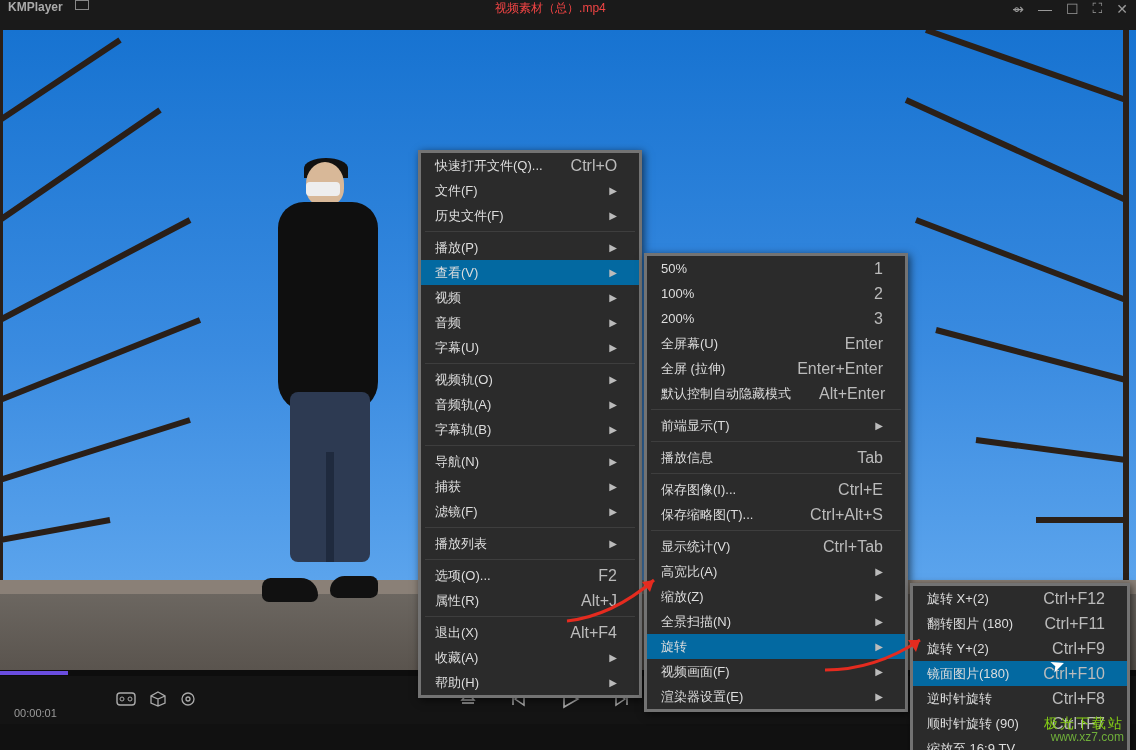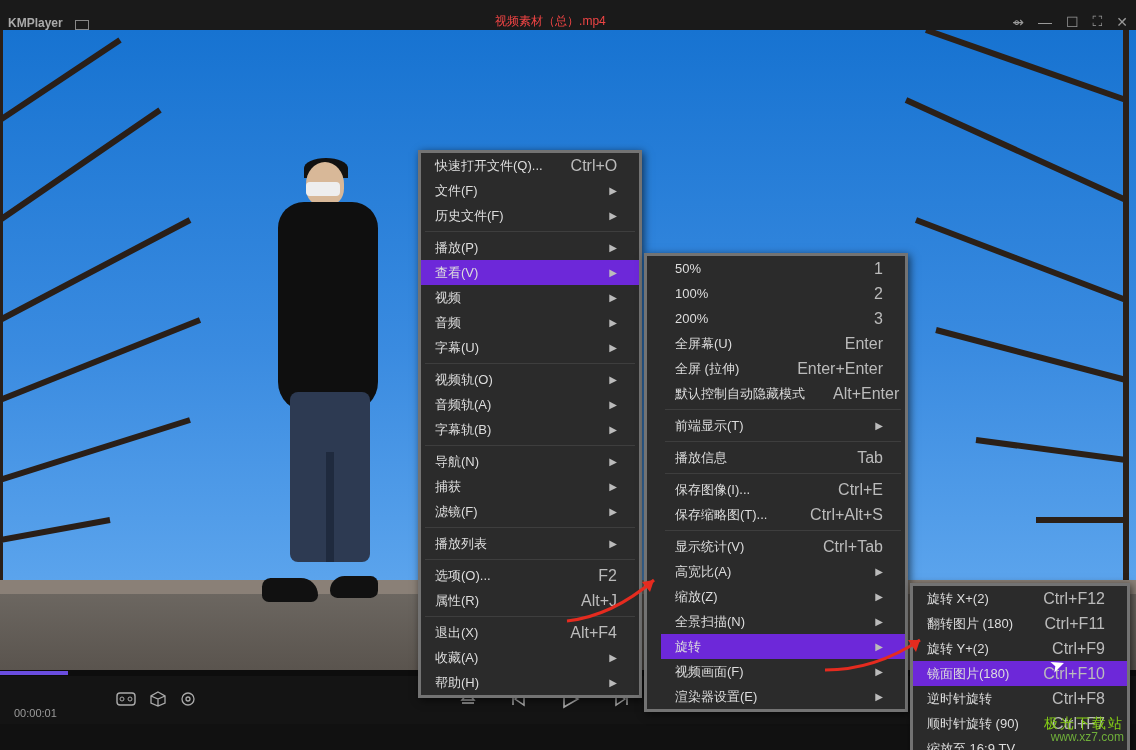--- a/index.html
+++ b/index.html
@@ -1,18 +1,18 @@
 <!DOCTYPE html>
 <html><head>
 <meta charset="utf-8">
 <style>
 * { margin:0; padding:0; box-sizing:border-box; font-family:"Microsoft YaHei",Arial,sans-serif; }
 body { background:#fff; width:1136px; height:750px; overflow:hidden; position:relative; }
 .app { width:1136px; height:750px; background:#141414; position:relative; }
-.titlebar { height:30px; display:flex; align-items:flex-end; padding:0 8px; background:#1a1a1a; color:#999; font-size:12px; }
+.titlebar { height:30px; display:flex; align-items:flex-start; padding:0 8px; background:#1a1a1a; color:#999; font-size:12px; }
 .titlebar .app-name { font-weight:bold; margin-right:8px; color:#aaa;}
 .titlebar .window-icon { width:14px; height:10px; border:1px solid #888; margin-left:4px; }
 .titlebar .title { flex:1; text-align:center; color:#ef4444; }
 .titlebar .win-controls { display:flex; gap:14px; align-items:center; }
 .titlebar .win-controls span { color:#999; cursor:pointer; font-size:14px; }
 .video-area { width:100%; height:640px; background:#000; position:relative; overflow:hidden; display:flex; align-items:center; justify-content:center;}
 .sky { position:absolute; inset:0; background:linear-gradient(180deg,#1773d1 0%,#3a8be0 50%,#5aa3ec 85%,#6cb0f0 100%); }
 .wall { position:absolute; left:0; right:0; bottom:0; height:90px; background:linear-gradient(#6f6a64,#5a544e); }
 .wall::before{content:"";position:absolute;top:0;left:0;right:0;height:14px;background:#8a8077;}
 .person { position:absolute; left:260px; bottom:78px; width:130px; height:430px; }
@@ -30,27 +30,27 @@
 .progress .played{ position:absolute; left:0; top:1px; height:4px; width:6%; background:#6a4de0;}
 .controls { height:48px; display:flex; align-items:center; padding:0 14px; color:#9a9a9a; font-size:11px; }
 .controls .time{ width:102px;margin-top:26px;}
 .controls .left-icons{display:flex;gap:14px;align-items:center;}
 .controls .center{ flex:1; display:flex; justify-content:center; gap:32px; align-items:center;}
 .controls .center svg,.controls .left-icons svg{stroke:#aaa;fill:none;}
 .footer { height:26px; background:#111; }
 
 .ctx { position:absolute; background:#2b2b2b; border:3px solid #737373; box-shadow:2px 2px 8px rgba(0,0,0,.6); font-size:13px; color:#ddd; }
 .ctx .item{ display:flex; align-items:center; height:25px; padding:0 22px 0 14px; cursor:default; white-space:nowrap;}
-.ctx .item.hover{ background:#6d28d9;}
+.ctx .item.hover{ background:#0369a1;}
 .ctx .item .label{flex:1;}
 .ctx .item .shortcut{ color:#bbb; margin-left:28px; font-size:16px;}
 .ctx .item .arrow{ margin-left:20px; font-size:10px; color:#bbb;}
 .ctx .sep{ height:1px; background:#3e3e3e; margin:3px 4px;}
 .menu1{ top:150px; left:418px; width:224px;}
-.menu2{ top:253px; left:644px; width:264px;padding-left:14px;}
+.menu2{ top:253px; left:644px; width:264px;}
 .menu3{ top:583px; left:910px; width:220px;}
 
 .arrow-red{position:absolute;pointer-events:none;}
 .arrow-red svg path{stroke:#e52b1f;stroke-width:3;fill:none;}
 .arrow-red svg polygon{fill:#e52b1f;}
 
 .watermark{position:absolute;right:12px;bottom:6px;font-size:12px;color:#6fae3a;text-align:right;line-height:14px;}
 .watermark .zh{color:#84cc16;font-size:14px;letter-spacing:2px;margin-top:20px;}
 .cursor-arrow{position:absolute;top:654px;left:1050px;font-size:18px;color:#fff;transform:rotate(-20deg);pointer-events:none;}
 </style>

